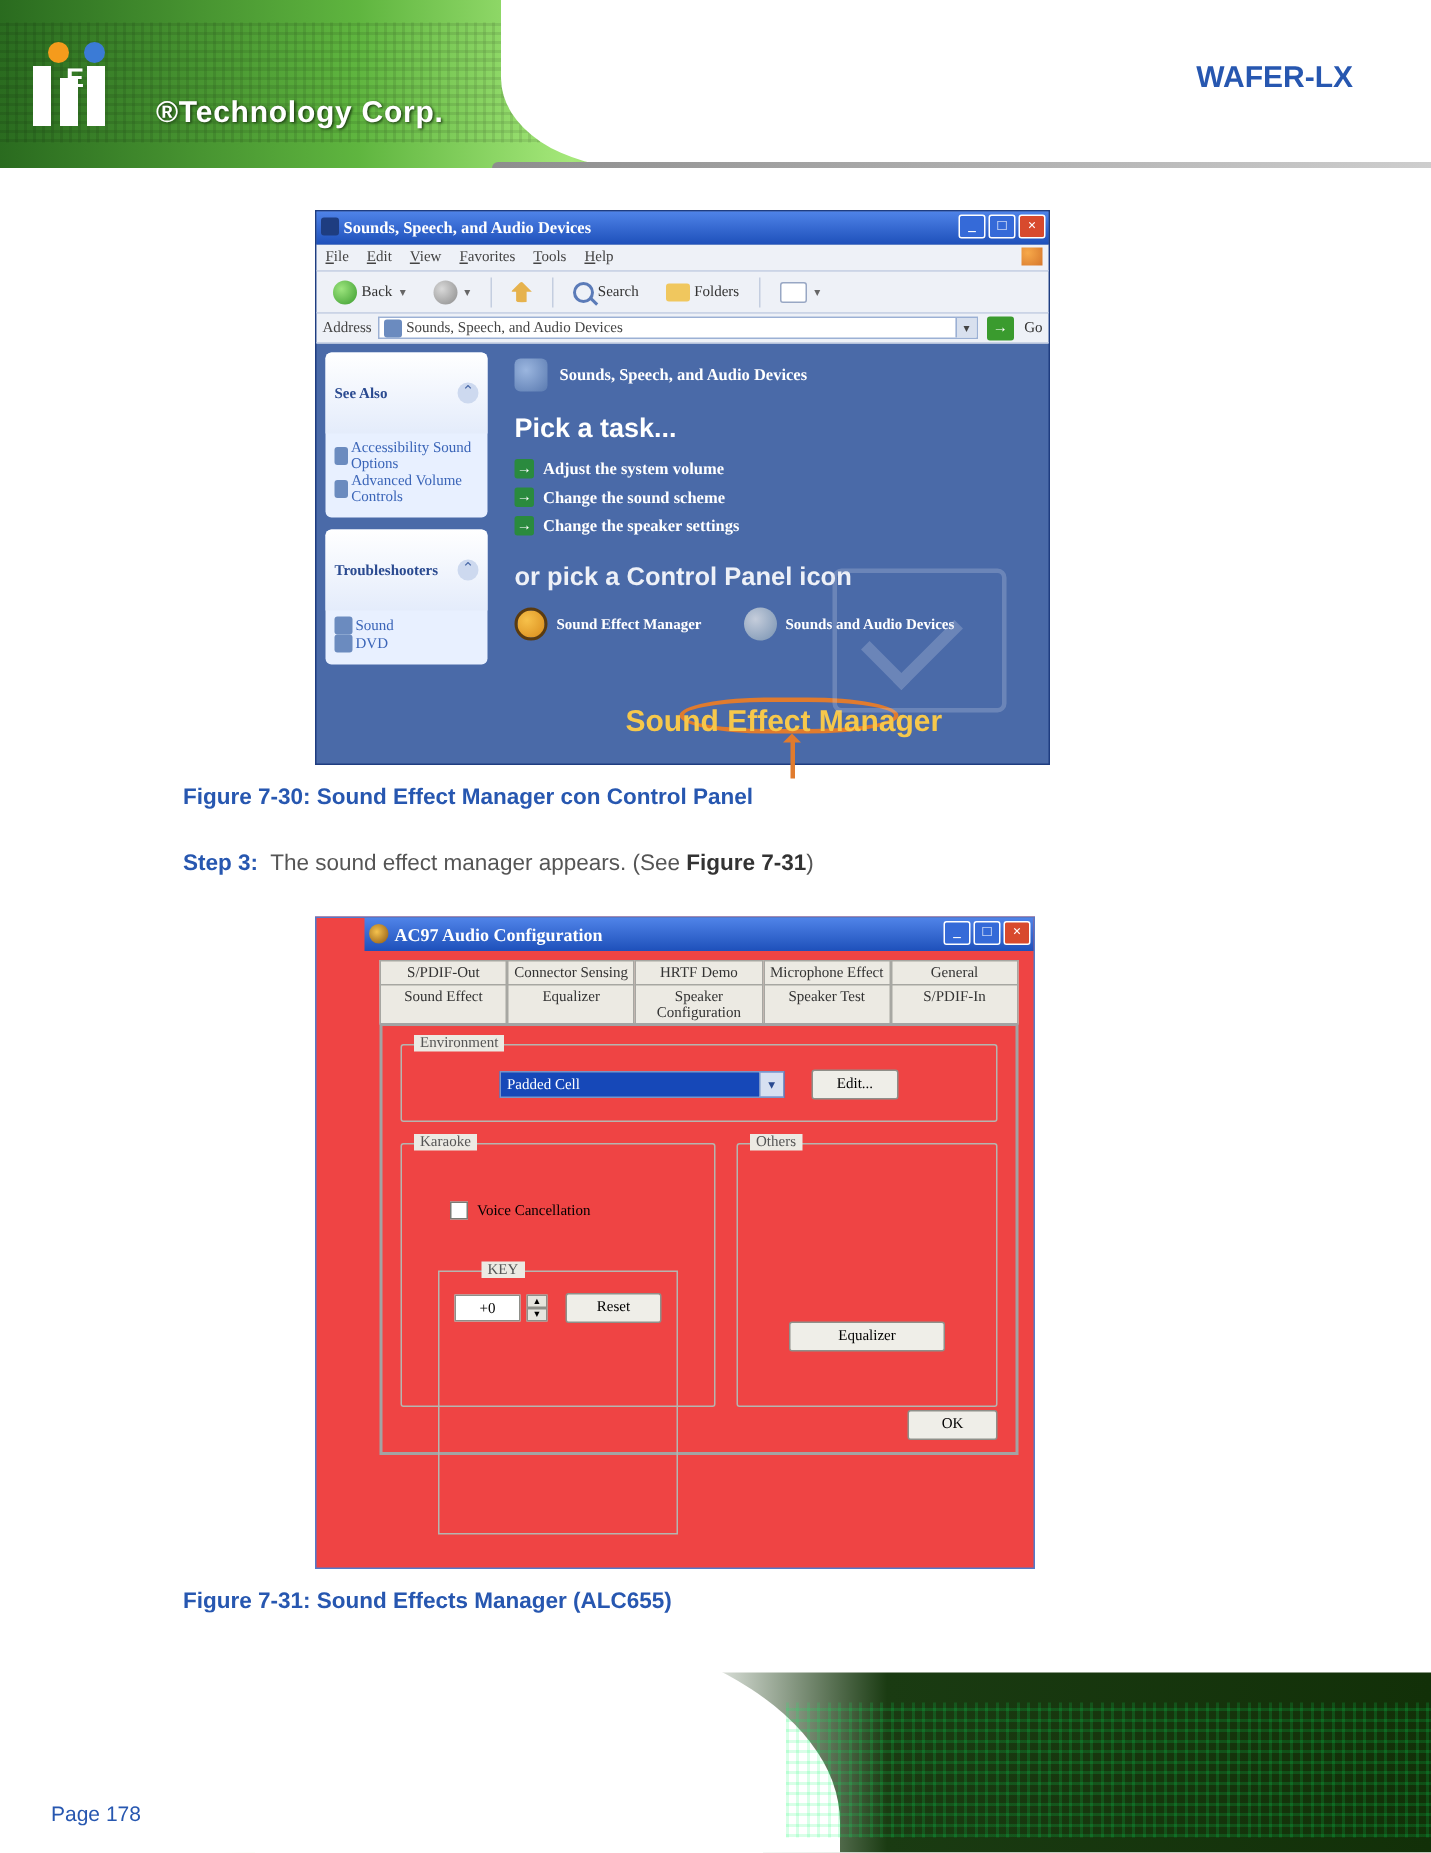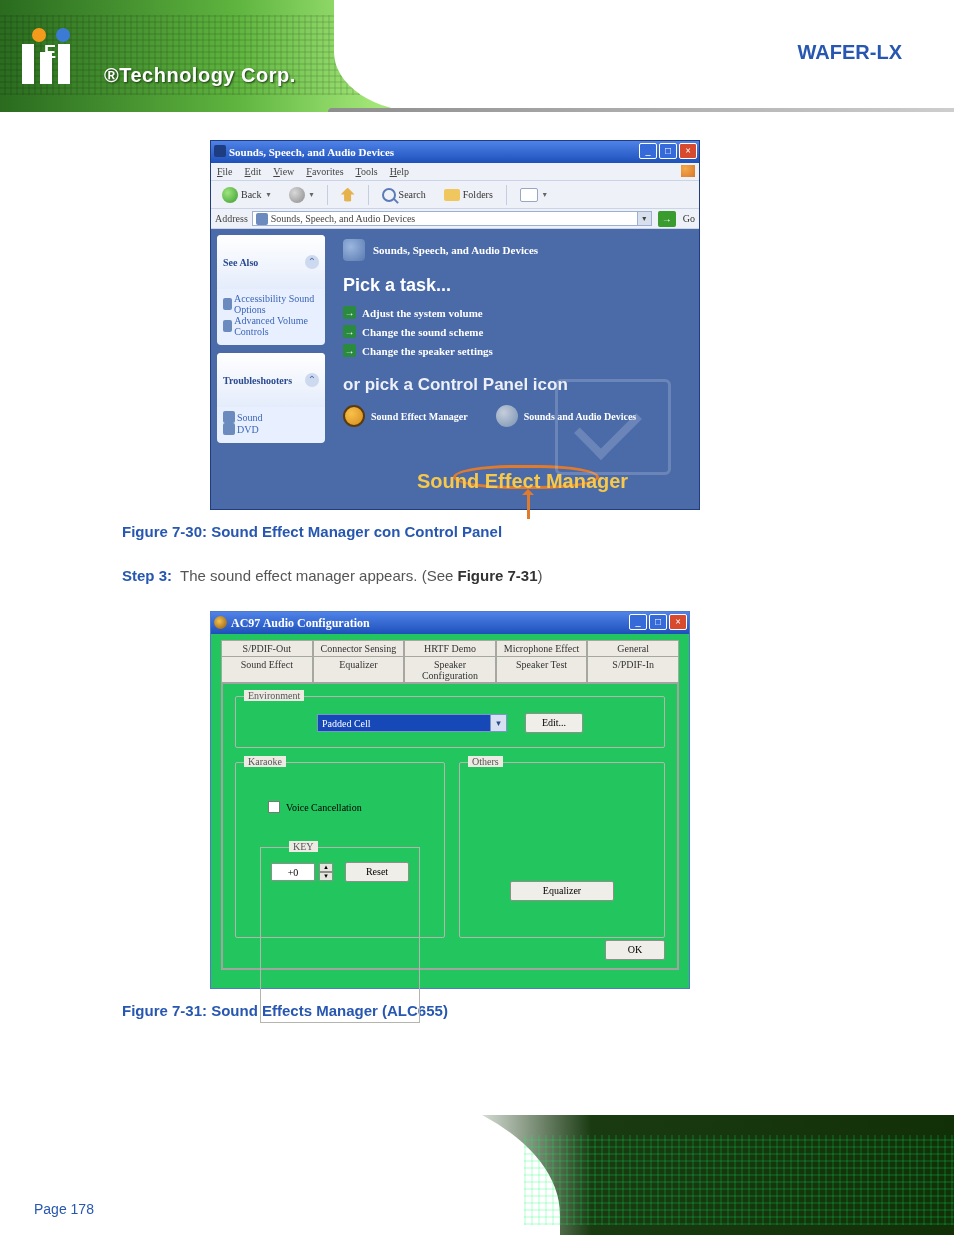--- a/index.html
+++ b/index.html
@@ -129,21 +129,21 @@
   .ci.sp{background:radial-gradient(circle at 35% 35%,#f1b7f3,#c06bd6);}
   .ring{position:absolute;left:122px;top:236px;width:146px;height:24px;border:3px solid #e07b2e;border-radius:50%/60%;}
   .arrow-dn{position:absolute;left:196px;top:262px;width:3px;height:28px;background:#e07b2e;}
   .arrow-dn::after{content:"";position:absolute;left:-5px;top:-8px;border:6px solid transparent;border-bottom-color:#e07b2e;}
   .sem-label{position:absolute;left:86px;bottom:16px;font:700 20px Arial;color:#f6c84b;}
   .bigcheck{position:absolute;right:14px;top:150px;width:130px;height:120px;opacity:.25;}
   .bigcheck::before{content:"";position:absolute;width:110px;height:90px;border:3px solid #cfd8ea;border-radius:6px;}
   .bigcheck::after{content:"";position:absolute;left:24px;top:28px;width:50px;height:30px;border-left:8px solid #cfd8ea;border-bottom:8px solid #cfd8ea;transform:rotate(-45deg);}
 
   
-  .win2{ width:480px; height:378px; border:1px solid #5279c9; background:#22c55e; position:relative;}
+  .win2{ width:480px; height:435px; border:1px solid #5279c9; background:#ef4444; position:relative;padding-left:32px;}
   .w2-title{height:22px;background:linear-gradient(#4f83e8,#1e50ba);color:#fff;font:700 12px/22px Tahoma;padding-left:20px;position:relative;}
   .w2-title .ico{position:absolute;left:3px;top:4px;width:13px;height:13px;background:radial-gradient(circle at 40% 40%,#f5c24d,#8a5410);border-radius:50%;}
   .w2-body{padding:6px 10px 8px;}
   .tabs{display:flex;flex-wrap:wrap;font:400 10px Tahoma;color:#333;}
   .tab{border:1px solid #a7a7a2;border-bottom:none;background:#eceae3;padding:2px 0;text-align:center;}
   .tabs.row1 .tab{width:calc(100%/5);}
   .tabs.row2 .tab{width:calc(100%/5);}
   .tab.active{background:#eceae3;position:relative;}
   .tabpanel{border:2px solid #a3a3a3;height:288px;padding:12px;position:relative;margin-top:-1px;}
   fieldset.grp{border:1px solid #b5b5b0;border-radius:2px;padding:16px 14px 14px;margin-bottom:14px;position:relative;}

